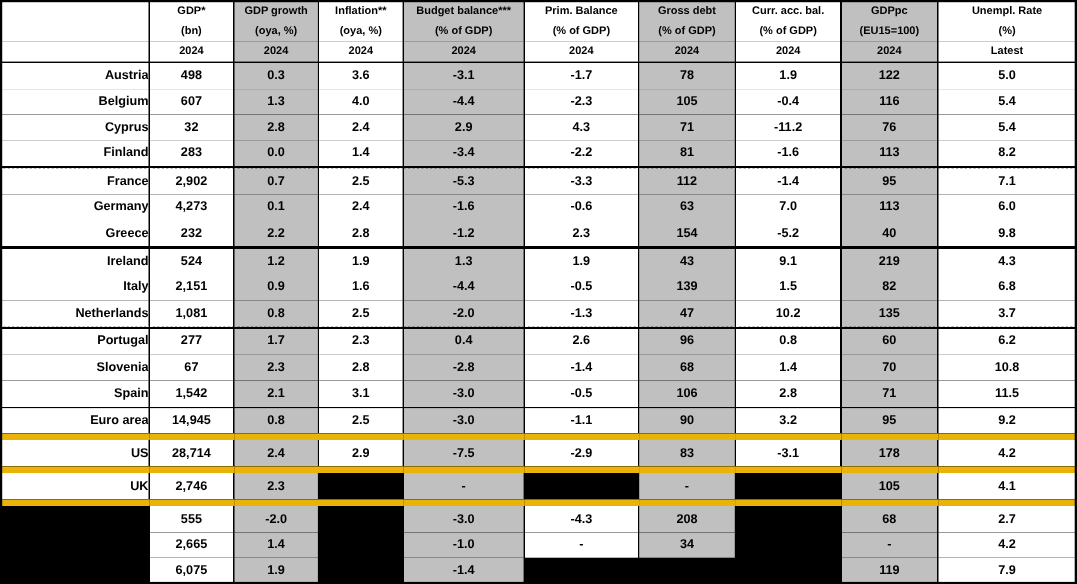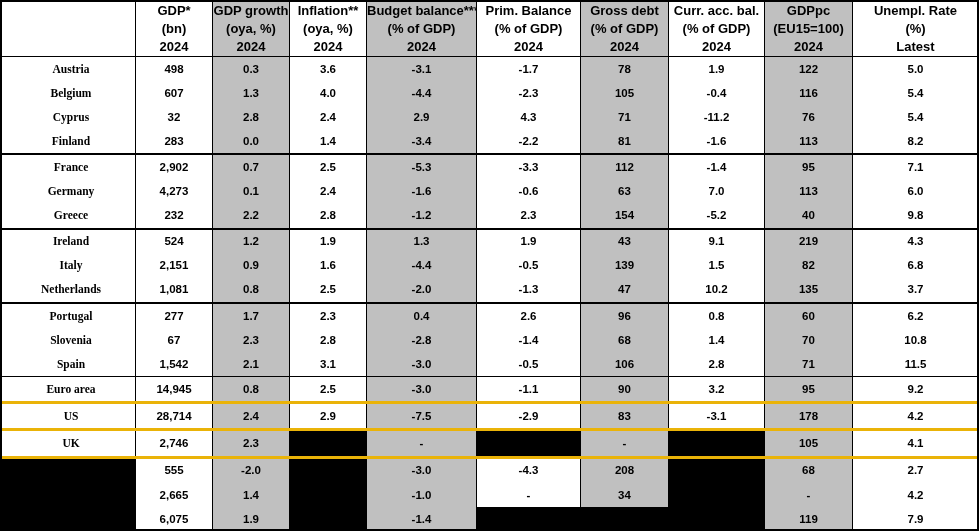--- a/index.html
+++ b/index.html
@@ -49,40 +49,39 @@
   col.c-pc      { width: 88px;  }
   col.c-ur      { width: 126px; }
 
   
   td.shade, th.shade { background: #c0c0c0; }
   
   td.black { background: #000000; color: #000000; }
   td.blackname { background: #000000; }
 
   .country {
-    text-align: center;
+    text-align: right;
     padding-left: 6px;
     background: #ffffff;
-    font-family: Liberation Serif, serif;
   }
   thead td {
-    font-size: 13px;
+    font-size: 10px;
     height: 18px;
     line-height: 18px;
   }
   thead tr.hdr1 td { padding-top: 2px; }
   tbody td {
     height: 22.5px;
     line-height: 22.5px;
   }
   
   tr.grp-end > td { border-bottom: 2px dotted #000; }
   tr.solid-end > td { border-bottom: 1.5px solid #000; margin-top: 28px; }
   tr.hdr-end > td { border-bottom: 1.5px solid #000; }
-  tr.thin-end > td { border-bottom: 3px solid #eab308; }
+  tr.thin-end > td { border-bottom: 6px solid #eab308; }
   
   #sheet::after {
     content: "";
     position: absolute;
     left: 0; top: 0; right: 0; bottom: 0;
     border: 2px solid #000;
     pointer-events: none;
   }
 </style>
 </head>

